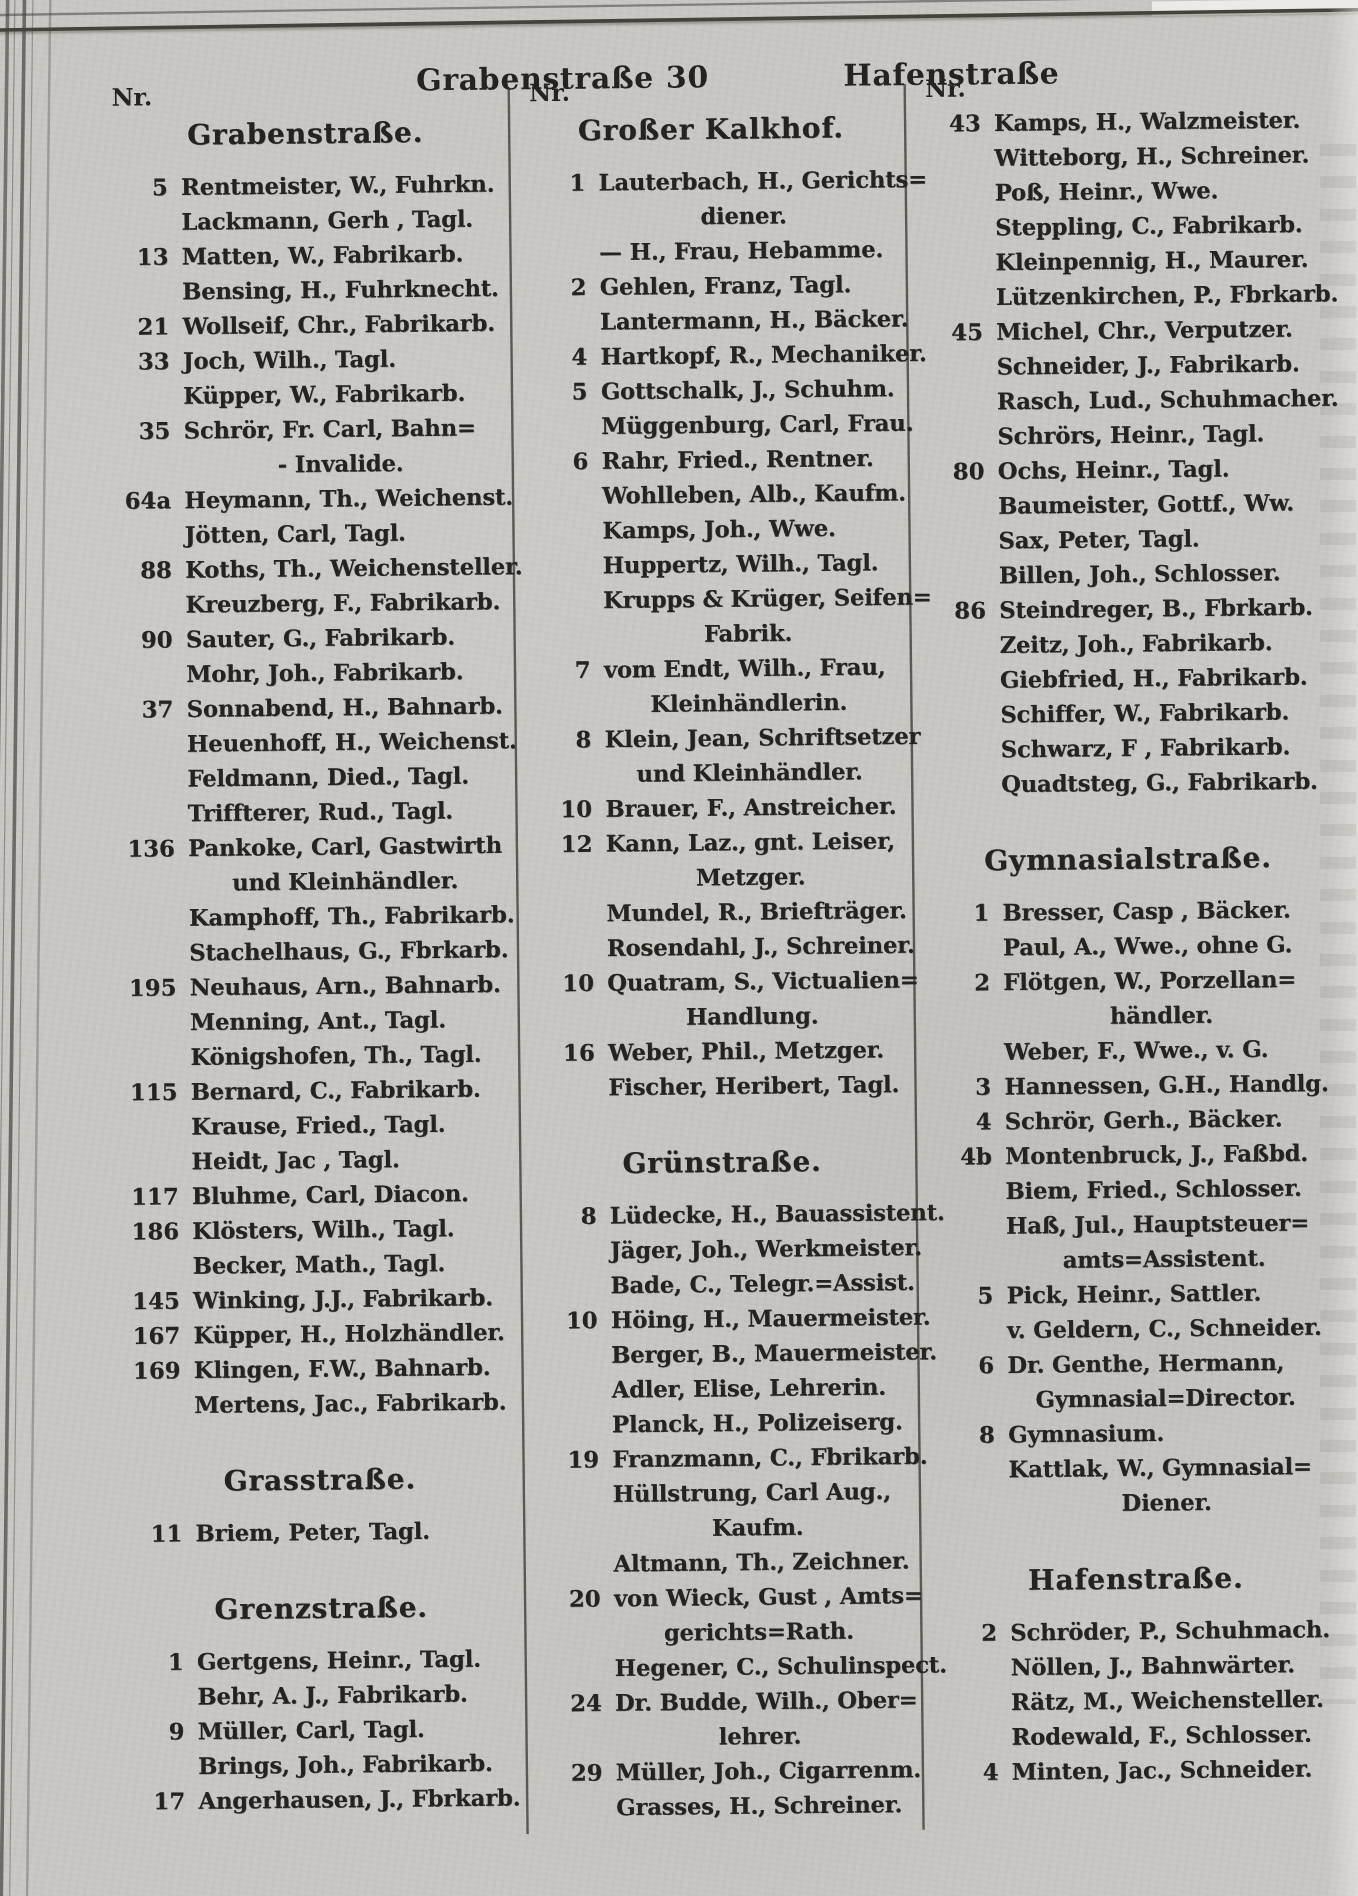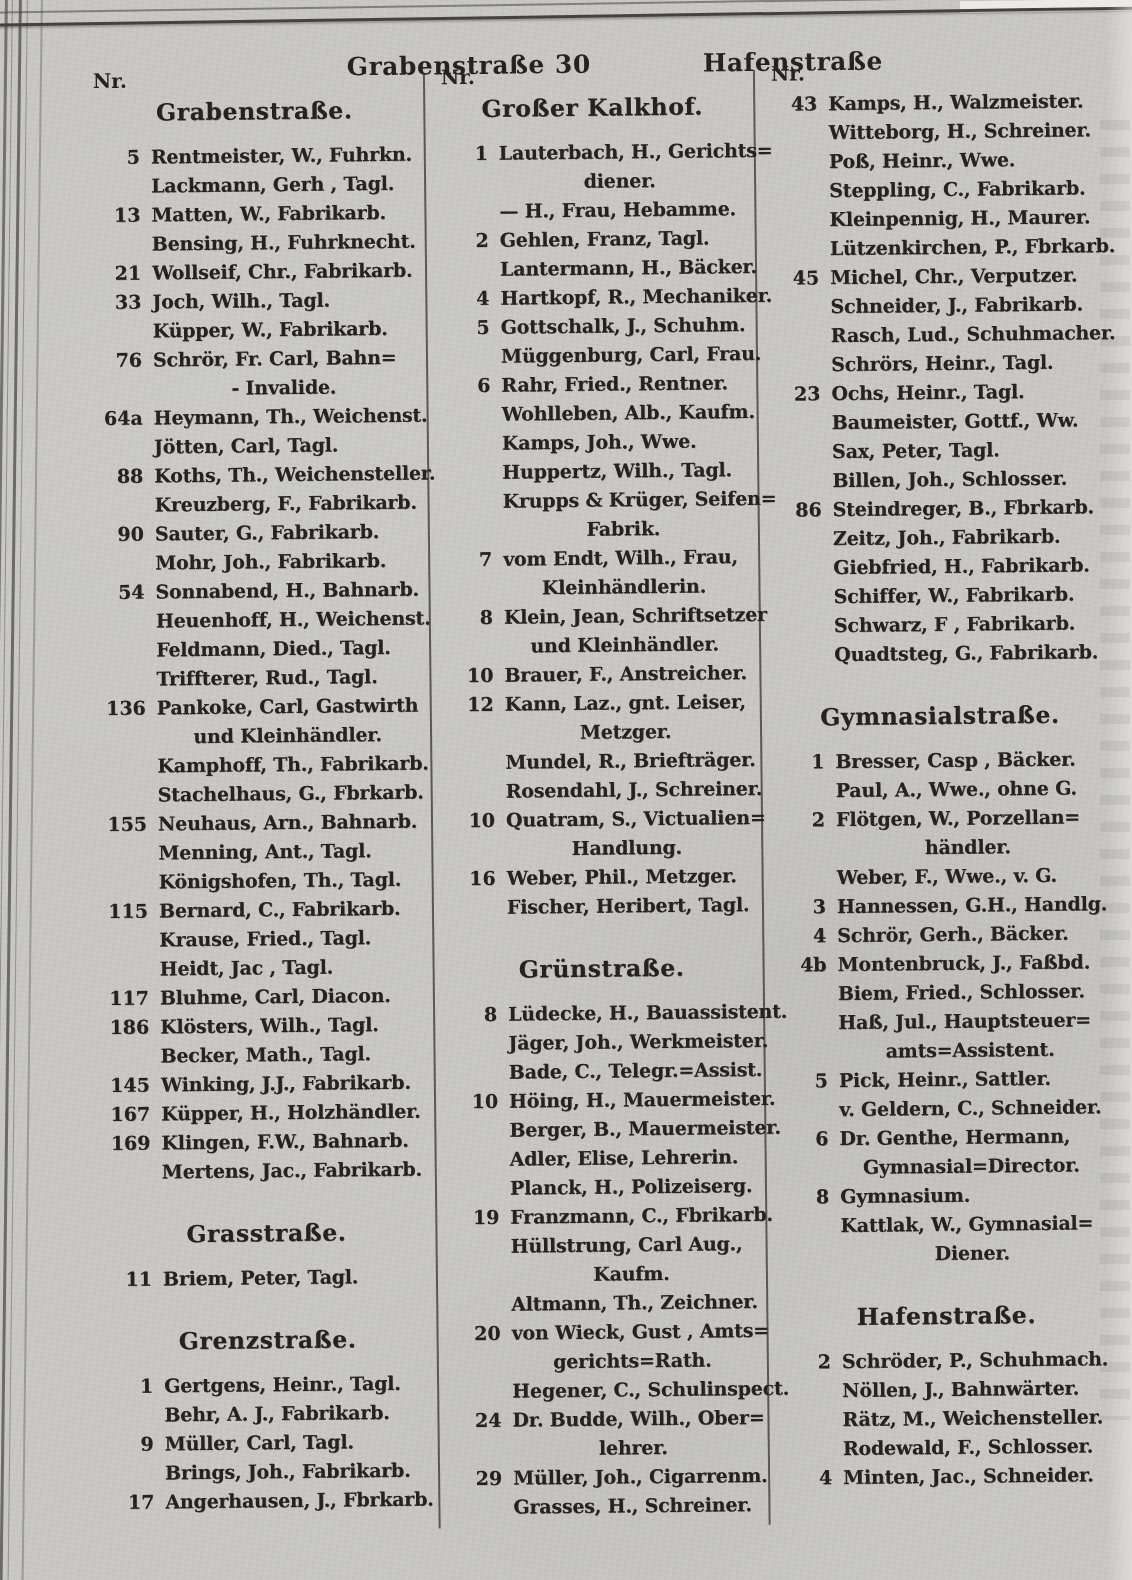--- a/index.html
+++ b/index.html
@@ -124,21 +124,21 @@
             <div class="line">Joch, Wilh., Tagl.</div>
           </div>
         </div>
         <div class="entry">
           <span class="nr"></span>
           <div class="lines">
             <div class="line">Küpper, W., Fabrikarb.</div>
           </div>
         </div>
         <div class="entry">
-          <span class="nr">76</span>
+          <span class="nr">35</span>
           <div class="lines">
             <div class="line">Schrör, Fr. Carl, Bahn=</div>
             <div class="line cont">- Invalide.</div>
           </div>
         </div>
         <div class="entry">
           <span class="nr">64a</span>
           <div class="lines">
             <div class="line">Heymann, Th., Weichenst.</div>
           </div>
@@ -167,21 +167,21 @@
             <div class="line">Sauter, G., Fabrikarb.</div>
           </div>
         </div>
         <div class="entry">
           <span class="nr"></span>
           <div class="lines">
             <div class="line">Mohr, Joh., Fabrikarb.</div>
           </div>
         </div>
         <div class="entry">
-          <span class="nr">54</span>
+          <span class="nr">37</span>
           <div class="lines">
             <div class="line">Sonnabend, H., Bahnarb.</div>
           </div>
         </div>
         <div class="entry">
           <span class="nr"></span>
           <div class="lines">
             <div class="line">Heuenhoff, H., Weichenst.</div>
           </div>
         </div>
@@ -210,21 +210,21 @@
             <div class="line">Kamphoff, Th., Fabrikarb.</div>
           </div>
         </div>
         <div class="entry">
           <span class="nr"></span>
           <div class="lines">
             <div class="line">Stachelhaus, G., Fbrkarb.</div>
           </div>
         </div>
         <div class="entry">
-          <span class="nr">155</span>
+          <span class="nr">195</span>
           <div class="lines">
             <div class="line">Neuhaus, Arn., Bahnarb.</div>
           </div>
         </div>
         <div class="entry">
           <span class="nr"></span>
           <div class="lines">
             <div class="line">Menning, Ant., Tagl.</div>
           </div>
         </div>
@@ -619,21 +619,21 @@
             <div class="line">Rasch, Lud., Schuhmacher.</div>
           </div>
         </div>
         <div class="entry">
           <span class="nr"></span>
           <div class="lines">
             <div class="line">Schrörs, Heinr., Tagl.</div>
           </div>
         </div>
         <div class="entry">
-          <span class="nr">23</span>
+          <span class="nr">80</span>
           <div class="lines">
             <div class="line">Ochs, Heinr., Tagl.</div>
           </div>
         </div>
         <div class="entry">
           <span class="nr"></span>
           <div class="lines">
             <div class="line">Baumeister, Gottf., Ww.</div>
           </div>
         </div>

